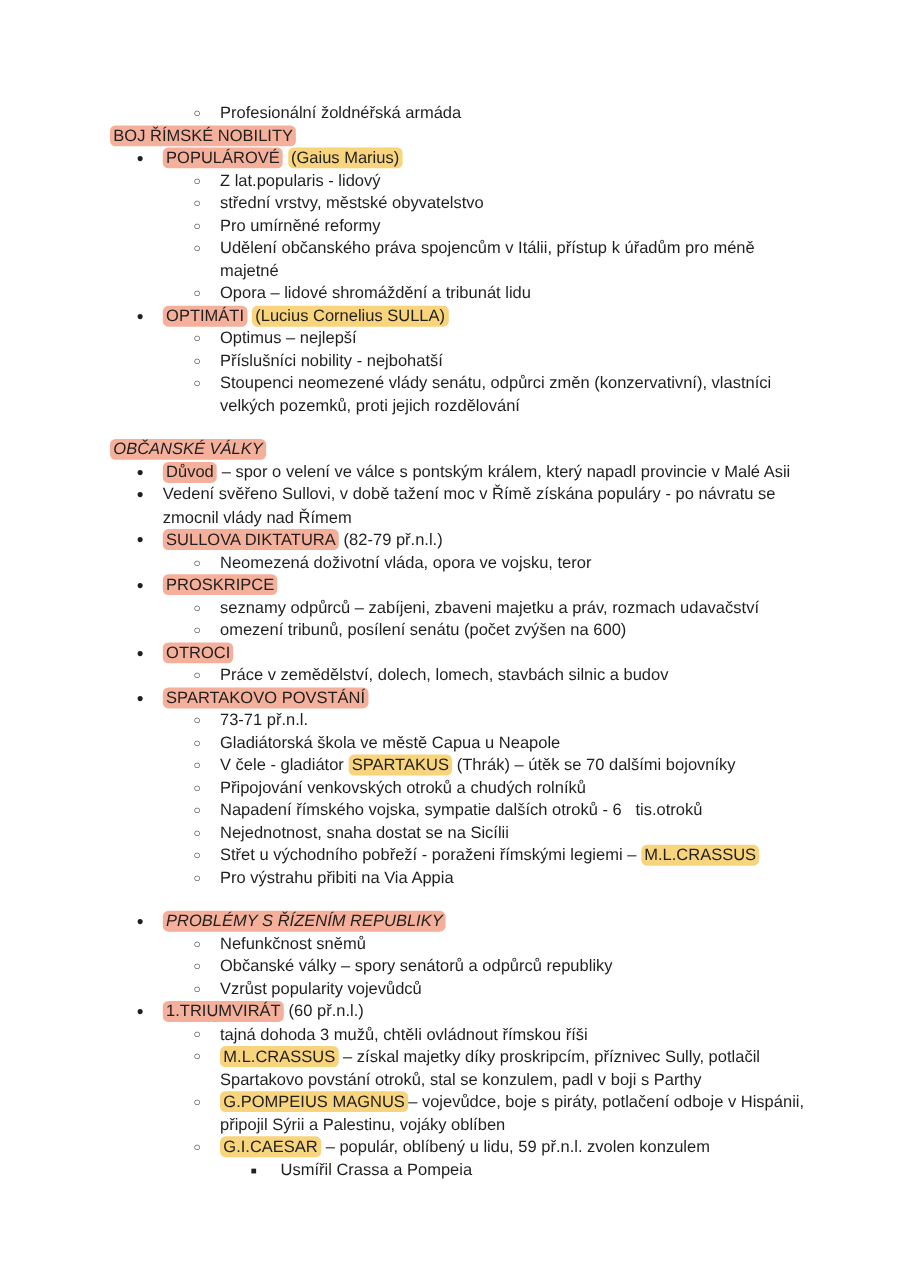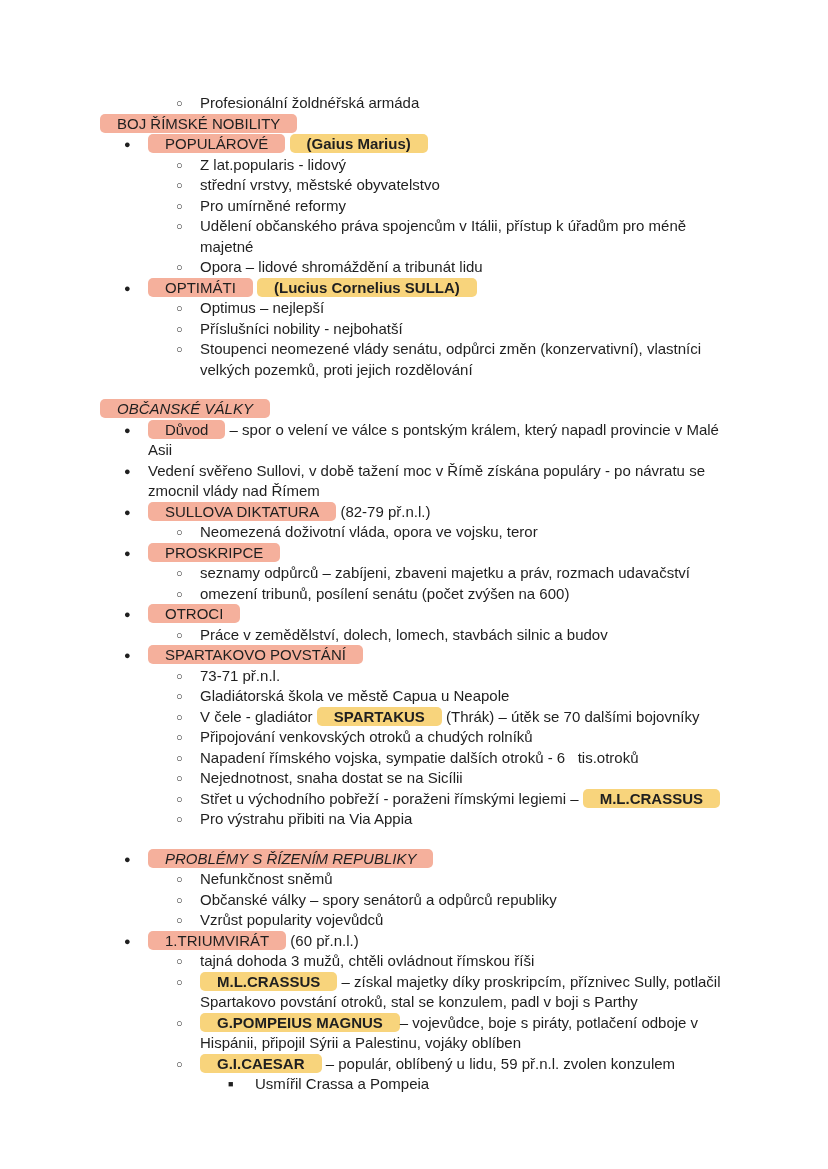--- a/index.html
+++ b/index.html
@@ -39,22 +39,22 @@
   }
   .b1 { width: 24px; font-size: 11px; }
   .b2 { width: 24px; font-size: 11px; }
   .b3 { width: 27px; font-size: 9px; }
   .txt {
     flex: 1 1 auto;
     min-width: 0;
   }
   .hl {
     border-radius: 5px;
-    padding: 1px 17px;
+    padding: 1px 3px;
     text-align: center;
   }
   .hl-salmon { background: var(--salmon, #f5b09c); }
-  .hl-yellow { background: var(--yellow, #f8d47c); font-weight: bold; }
+  .hl-yellow { background: var(--yellow, #f8d47c); }
 </style>
 </head>
 <body>
 
 <div class="doc" id="doc"><div class="row lvl2"><span class="bullet b2">○</span><div class="txt"><span class="run">Profesionální žoldnéřská armáda</span></div></div><div class="row lvl0"><div class="txt"><span class="hl hl-salmon">BOJ ŘÍMSKÉ NOBILITY</span></div></div><div class="row lvl1"><span class="bullet b1">●</span><div class="txt"><span class="hl hl-salmon">POPULÁROVÉ</span><span class="run"> </span><span class="hl hl-yellow">(Gaius Marius)</span></div></div><div class="row lvl2"><span class="bullet b2">○</span><div class="txt"><span class="run">Z lat.popularis - lidový</span></div></div><div class="row lvl2"><span class="bullet b2">○</span><div class="txt"><span class="run">střední vrstvy, městské obyvatelstvo</span></div></div><div class="row lvl2"><span class="bullet b2">○</span><div class="txt"><span class="run">Pro umírněné reformy</span></div></div><div class="row lvl2"><span class="bullet b2">○</span><div class="txt"><span class="run">Udělení občanského práva spojencům v Itálii, přístup k úřadům pro méně majetné</span></div></div><div class="row lvl2"><span class="bullet b2">○</span><div class="txt"><span class="run">Opora – lidové shromáždění a tribunát lidu</span></div></div><div class="row lvl1"><span class="bullet b1">●</span><div class="txt"><span class="hl hl-salmon">OPTIMÁTI</span><span class="run"> </span><span class="hl hl-yellow">(Lucius Cornelius SULLA)</span></div></div><div class="row lvl2"><span class="bullet b2">○</span><div class="txt"><span class="run">Optimus – nejlepší</span></div></div><div class="row lvl2"><span class="bullet b2">○</span><div class="txt"><span class="run">Příslušníci nobility - nejbohatší</span></div></div><div class="row lvl2"><span class="bullet b2">○</span><div class="txt"><span class="run">Stoupenci neomezené vlády senátu, odpůrci změn (konzervativní), vlastníci velkých pozemků, proti jejich rozdělování</span></div></div><div class="row lvl0 gap"><div class="txt"><span class="hl hl-salmon">OBČANSKÉ VÁLKY</span></div></div><div class="row lvl1"><span class="bullet b1">●</span><div class="txt"><span class="hl hl-salmon">Důvod</span><span class="run"> – spor o velení ve válce s pontským králem, který napadl provincie v Malé Asii</span></div></div><div class="row lvl1"><span class="bullet b1">●</span><div class="txt"><span class="run">Vedení svěřeno Sullovi, v době tažení moc v Římě získána populáry - po návratu se zmocnil vlády nad Římem</span></div></div><div class="row lvl1"><span class="bullet b1">●</span><div class="txt"><span class="hl hl-salmon">SULLOVA DIKTATURA</span><span class="run"> (82-79 př.n.l.)</span></div></div><div class="row lvl2"><span class="bullet b2">○</span><div class="txt"><span class="run">Neomezená doživotní vláda, opora ve vojsku, teror</span></div></div><div class="row lvl1"><span class="bullet b1">●</span><div class="txt"><span class="hl hl-salmon">PROSKRIPCE</span></div></div><div class="row lvl2"><span class="bullet b2">○</span><div class="txt"><span class="run">seznamy odpůrců – zabíjeni, zbaveni majetku a práv, rozmach udavačství</span></div></div><div class="row lvl2"><span class="bullet b2">○</span><div class="txt"><span class="run">omezení tribunů, posílení senátu (počet zvýšen na 600)</span></div></div><div class="row lvl1"><span class="bullet b1">●</span><div class="txt"><span class="hl hl-salmon">OTROCI</span></div></div><div class="row lvl2"><span class="bullet b2">○</span><div class="txt"><span class="run">Práce v zemědělství, dolech, lomech, stavbách silnic a budov</span></div></div><div class="row lvl1"><span class="bullet b1">●</span><div class="txt"><span class="hl hl-salmon">SPARTAKOVO POVSTÁNÍ</span></div></div><div class="row lvl2"><span class="bullet b2">○</span><div class="txt"><span class="run">73-71 př.n.l.</span></div></div><div class="row lvl2"><span class="bullet b2">○</span><div class="txt"><span class="run">Gladiátorská škola ve městě Capua u Neapole</span></div></div><div class="row lvl2"><span class="bullet b2">○</span><div class="txt"><span class="run">V čele - gladiátor </span><span class="hl hl-yellow">SPARTAKUS</span><span class="run"> (Thrák) – útěk se 70 dalšími bojovníky</span></div></div><div class="row lvl2"><span class="bullet b2">○</span><div class="txt"><span class="run">Připojování venkovských otroků a chudých rolníků</span></div></div><div class="row lvl2"><span class="bullet b2">○</span><div class="txt"><span class="run">Napadení římského vojska, sympatie dalších otroků - 6   tis.otroků</span></div></div><div class="row lvl2"><span class="bullet b2">○</span><div class="txt"><span class="run">Nejednotnost, snaha dostat se na Sicílii</span></div></div><div class="row lvl2"><span class="bullet b2">○</span><div class="txt"><span class="run">Střet u východního pobřeží - poraženi římskými legiemi – </span><span class="hl hl-yellow">M.L.CRASSUS</span></div></div><div class="row lvl2"><span class="bullet b2">○</span><div class="txt"><span class="run">Pro výstrahu přibiti na Via Appia</span></div></div><div class="row lvl1 gap"><span class="bullet b1">●</span><div class="txt"><span class="hl hl-salmon">PROBLÉMY S ŘÍZENÍM REPUBLIKY</span></div></div><div class="row lvl2"><span class="bullet b2">○</span><div class="txt"><span class="run">Nefunkčnost sněmů</span></div></div><div class="row lvl2"><span class="bullet b2">○</span><div class="txt"><span class="run">Občanské války – spory senátorů a odpůrců republiky</span></div></div><div class="row lvl2"><span class="bullet b2">○</span><div class="txt"><span class="run">Vzrůst popularity vojevůdců</span></div></div><div class="row lvl1"><span class="bullet b1">●</span><div class="txt"><span class="hl hl-salmon">1.TRIUMVIRÁT</span><span class="run"> (60 př.n.l.)</span></div></div><div class="row lvl2"><span class="bullet b2">○</span><div class="txt"><span class="run">tajná dohoda 3 mužů, chtěli ovládnout římskou říši</span></div></div><div class="row lvl2"><span class="bullet b2">○</span><div class="txt"><span class="hl hl-yellow">M.L.CRASSUS</span><span class="run"> – získal majetky díky proskripcím, příznivec Sully, potlačil Spartakovo povstání otroků, stal se konzulem, padl v boji s Parthy</span></div></div><div class="row lvl2"><span class="bullet b2">○</span><div class="txt"><span class="hl hl-yellow">G.POMPEIUS MAGNUS</span><span class="run">– vojevůdce, boje s piráty, potlačení odboje v Hispánii, připojil Sýrii a Palestinu, vojáky oblíben</span></div></div><div class="row lvl2"><span class="bullet b2">○</span><div class="txt"><span class="hl hl-yellow">G.I.CAESAR</span><span class="run"> – populár, oblíbený u lidu, 59 př.n.l. zvolen konzulem</span></div></div><div class="row lvl3"><span class="bullet b3">■</span><div class="txt"><span class="run">Usmířil Crassa a Pompeia</span></div></div></div>
 
 </body></html>

